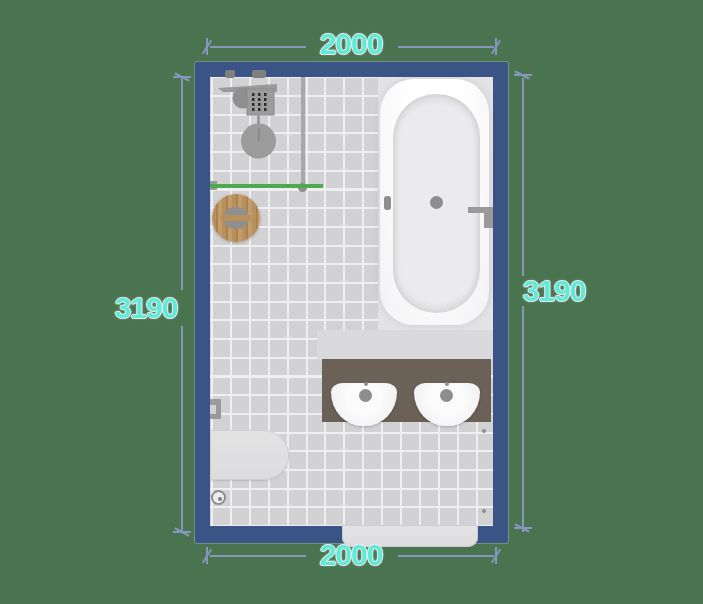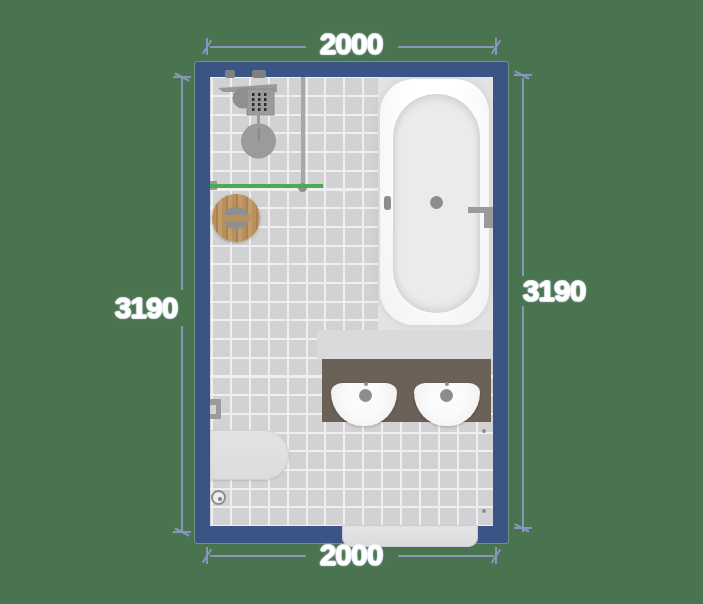--- a/index.html
+++ b/index.html
@@ -118,21 +118,21 @@
 
   .tick-h{width:2px;height:16px;background:#8896bc;transform:rotate(32deg);}
   .tick-top-l{left:206px;top:39px;} .tick-top-r{left:495px;top:39px;}
   .tick-bot-l{left:206px;top:548px;} .tick-bot-r{left:495px;top:548px;}
   .tick-v{width:16px;height:2px;background:#8896bc;transform:rotate(28deg);}
   .tick-left-t{left:174px;top:76px;} .tick-left-b{left:174px;top:531px;}
   .tick-right-t{left:514px;top:74px;} .tick-right-b{left:514px;top:527px;}
 
   .dim-label{
     position:absolute;transform:translate(-50%,-50%);
-    font-size:30px;font-weight:bold;letter-spacing:-1px;color:#ffffff;
+    font-size:30px;font-weight:bold;letter-spacing:-1px;color:#5eead4;
     text-shadow:
       1px 0 0 rgba(236,240,248,.95),-1px 0 0 rgba(236,240,248,.95),
       0 1px 0 rgba(236,240,248,.95),0 -1px 0 rgba(236,240,248,.95),
       0 0 3px rgba(236,240,248,.8);
   }
   .label-top{left:351px;top:44px;}
   .label-bottom{left:351px;top:555px;}
   .label-left{left:146px;top:308px;}
   .label-right{left:554px;top:291px;}
 </style>

